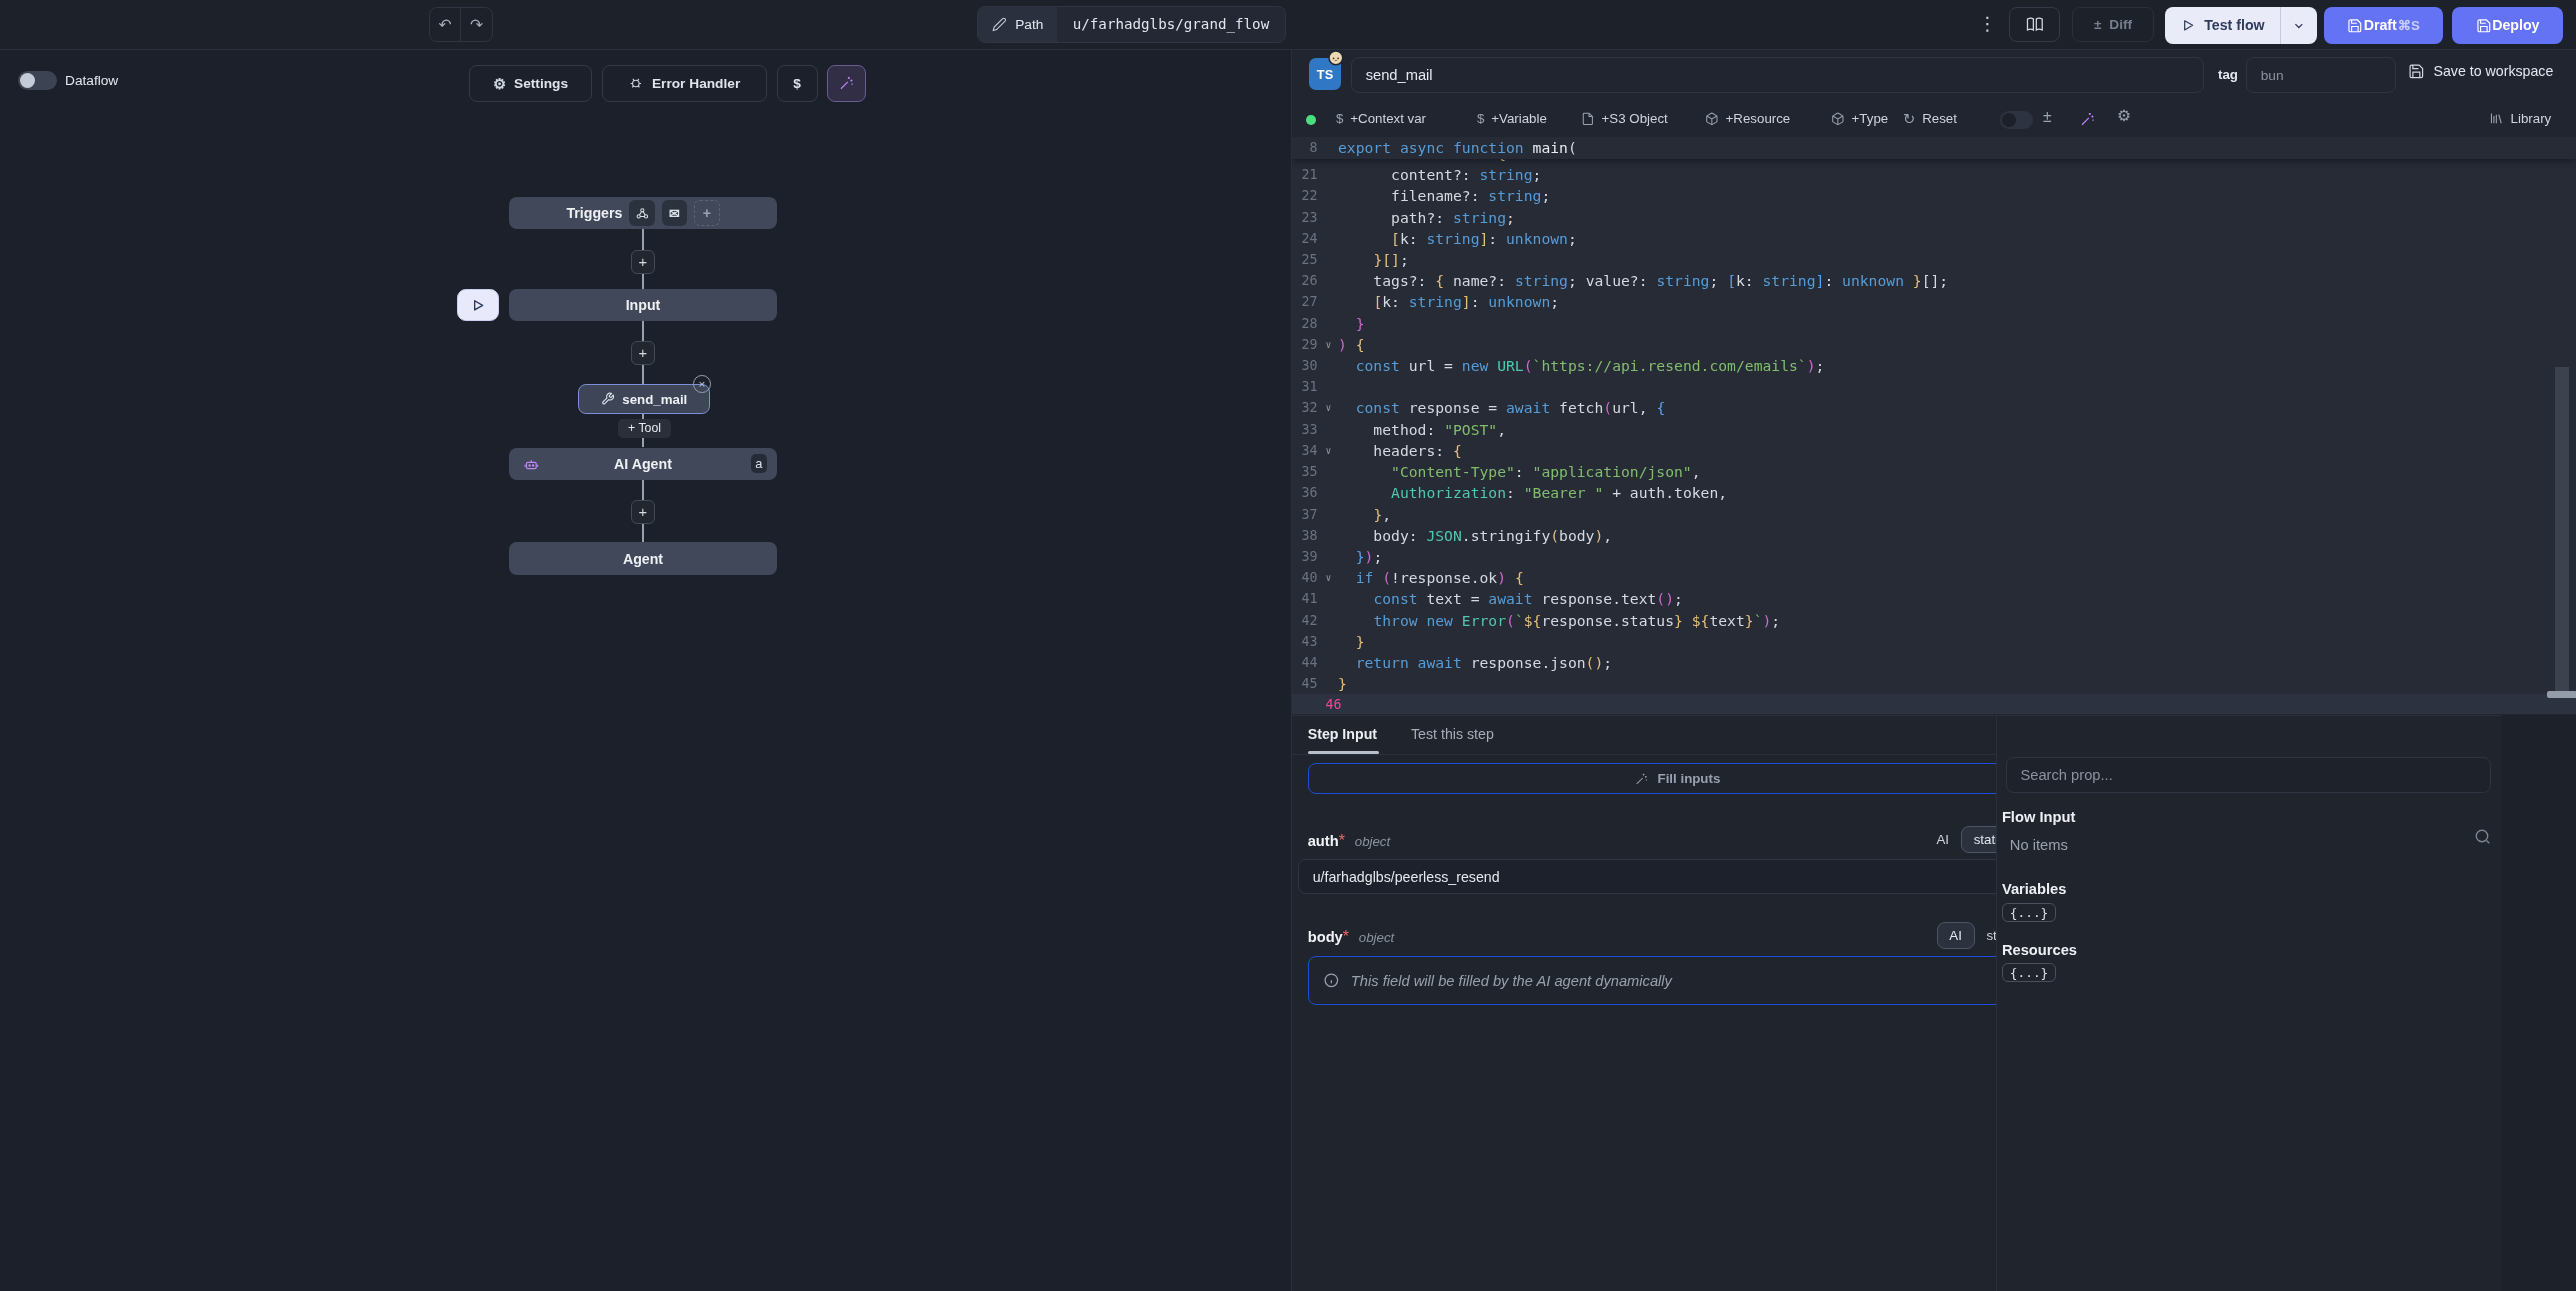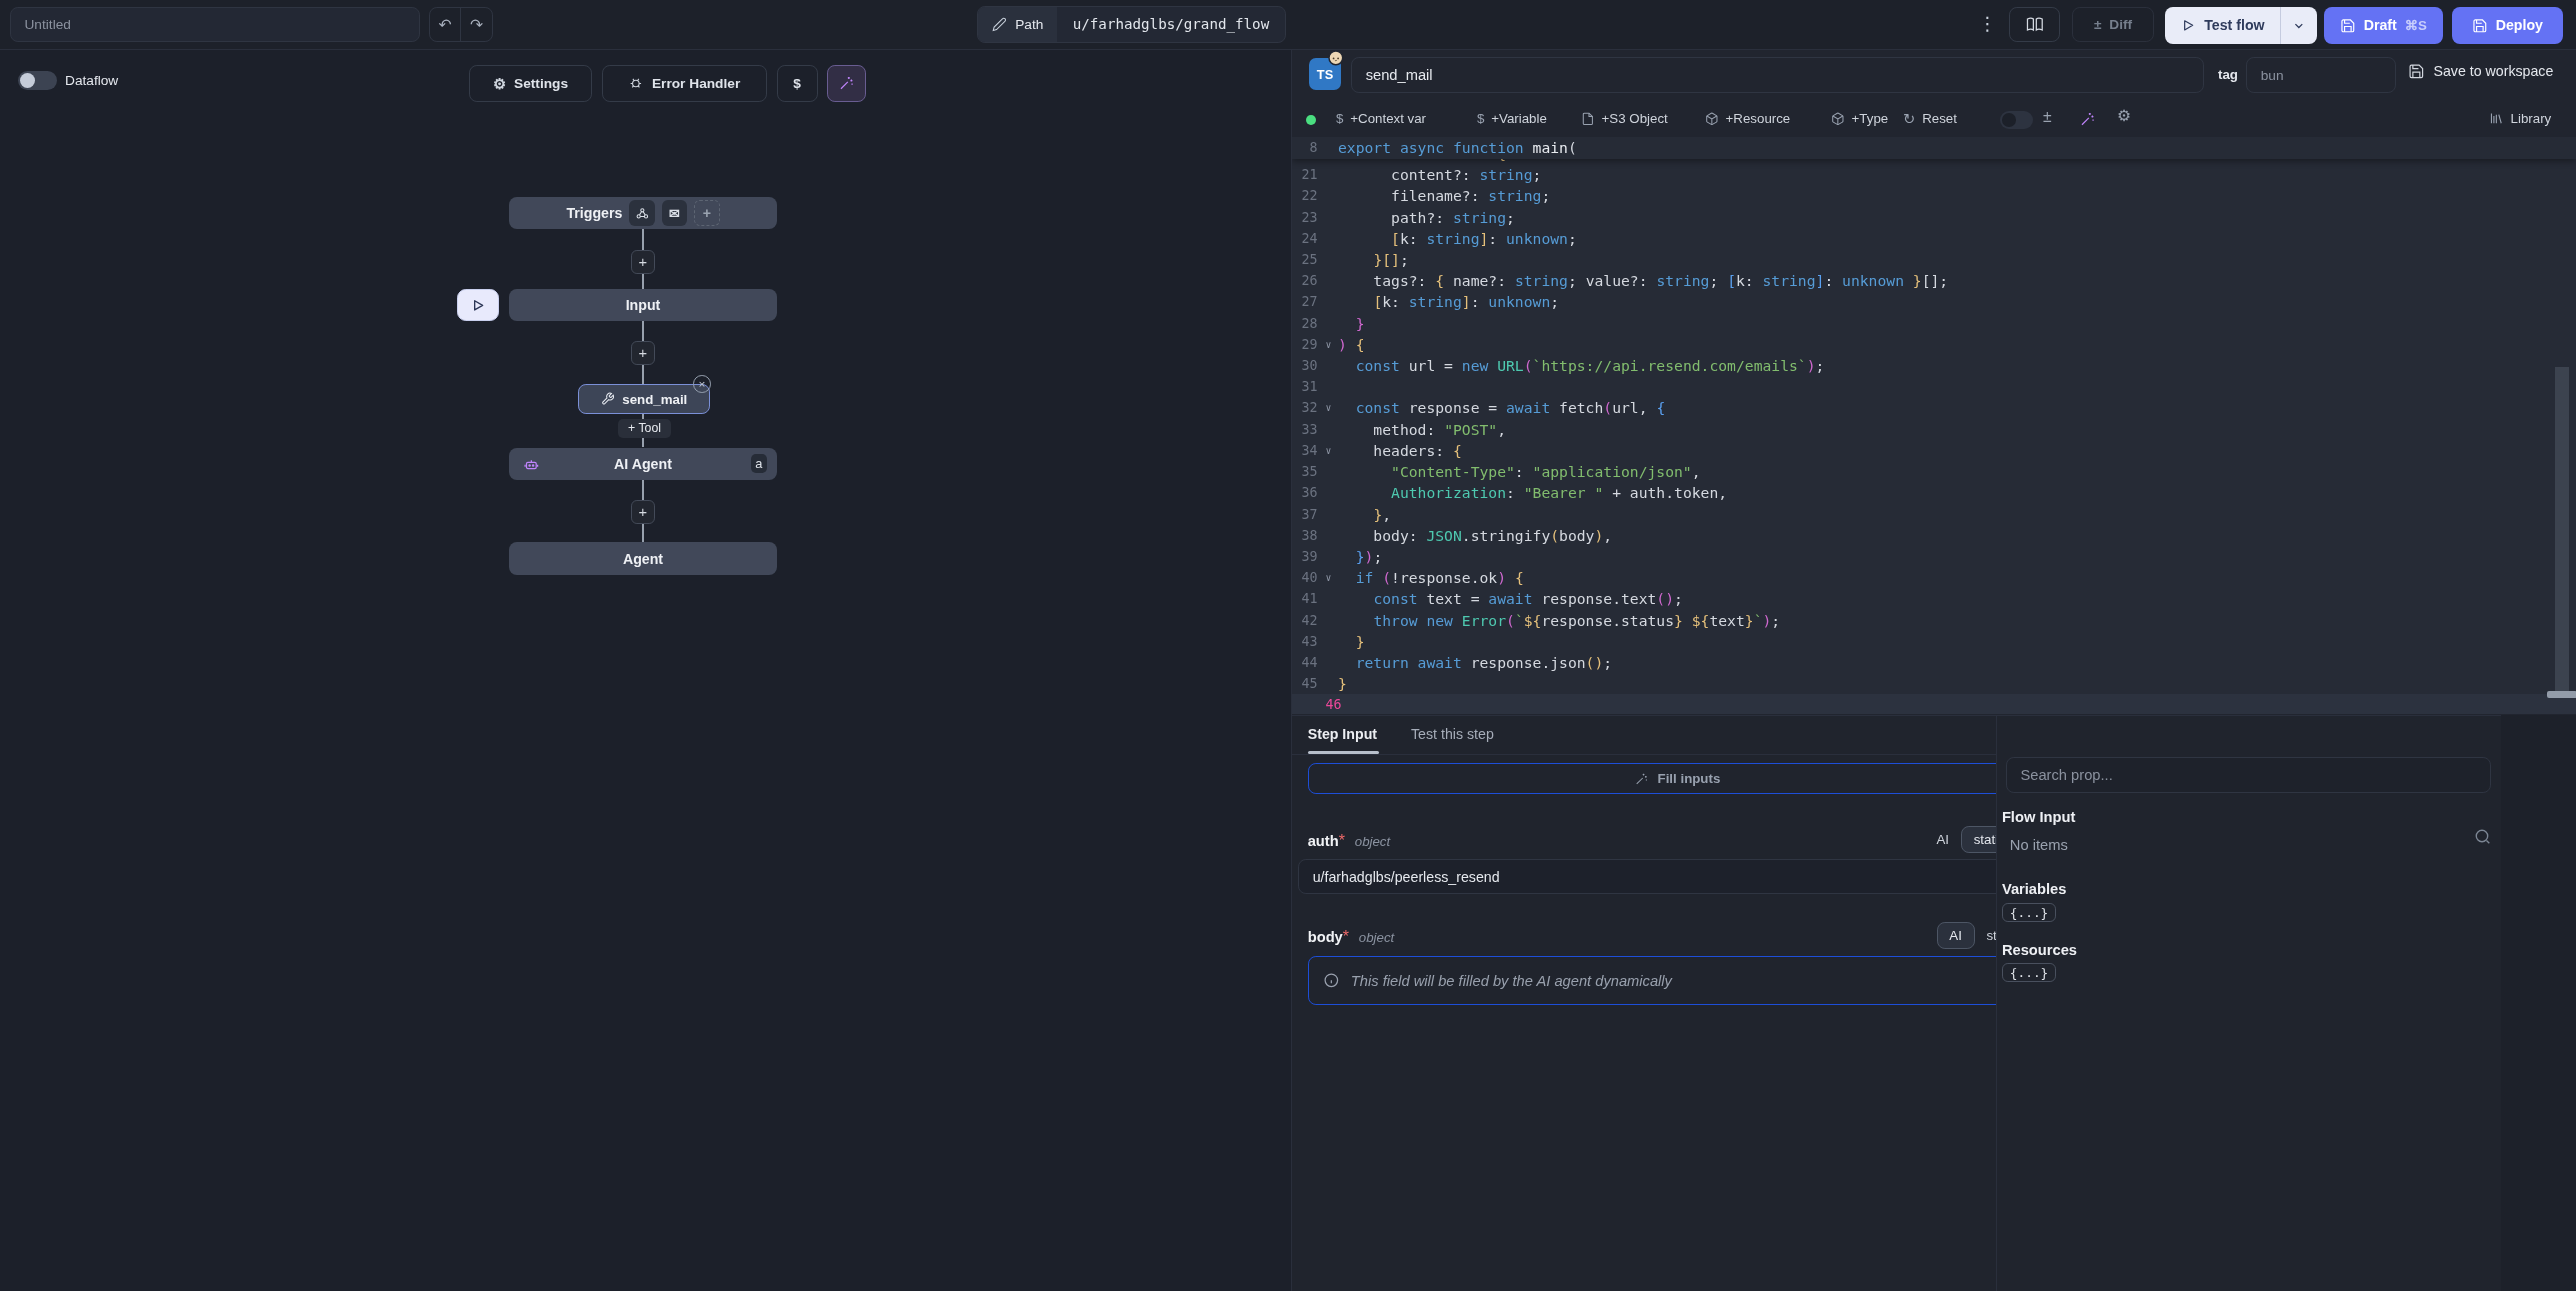--- a/index.html
+++ b/index.html
@@ -22,21 +22,21 @@
   .undo-redo > div { width:31px; height:33px; display:flex; align-items:center; justify-content:center; color:#aab2bf; font-size:15.7px; cursor:pointer; }
   .undo-redo > div:first-child { border-right:1px solid #2f3542; }
   .path-pill { display:flex; align-items:stretch; border:1px solid #2f3542; border-radius:7.9px; overflow:hidden; background:#232834; }
   .path-left { display:flex; align-items:center; gap:8.8px; background:#2a303d; padding:0 13.7px; color:#e5e8ee; font-size:13.7px; }
   .path-right { display:flex; align-items:center; padding:0 15.7px; font-family:"DejaVu Sans Mono", monospace; font-size:14.2px; color:#e2e6ec; }
   .ghost-btn { display:flex; align-items:center; justify-content:center; gap:7.9px; border:1px solid #343b48; border-radius:7.9px; color:#dfe3ea; font-size:13.7px; font-weight:600; cursor:pointer; background:transparent; }
   .muted-btn { border-color:#2b303c; color:#767f8d; }
   .white-btn { background:#e9ecf8; border-radius:7.9px; display:flex; align-items:stretch; color:#2f3b5c; cursor:pointer; }
   .white-btn .main { display:flex; align-items:center; gap:8.8px; padding:0 15.7px; font-weight:700; font-size:14.2px; }
   .white-btn .chev { display:flex; align-items:center; justify-content:center; width:37px; border-left:1px solid #c5cbdf; }
-  .indigo-btn { background:#6472f4; border-radius:7.9px; display:flex; align-items:center; justify-content:center; gap:8px; color:#fff; font-weight:700; font-size:14.2px; cursor:pointer; }
+  .indigo-btn { background:#6472f4; border-radius:7.9px; display:flex; align-items:center; justify-content:center; gap:1px; color:#fff; font-weight:700; font-size:14.2px; cursor:pointer; }
   .kbd-hint { color:#c8cefc; font-weight:600; font-size:13.3px; }
   .kebab { color:#cbd3de; font-size:18.7px; line-height:1; cursor:pointer; }
 
   
   .flow-panel { left:0; top:50px; width:1292px; height:1241px; background:#1c202a; border-right:1px solid #2a2f3c; }
   .toggle { border-radius:9.8px; position:relative; cursor:pointer; }
   .toggle .knob { position:absolute; border-radius:50%; }
   .flow-label { font-size:13.7px; color:#e5e8ee; }
   .node {
     position:absolute; background:#414859; border-radius:7.9px; display:flex; align-items:center; justify-content:center;
@@ -90,21 +90,20 @@
   .side-title { position:absolute; font-size:14.7px; font-weight:700; color:#eef0f4; }
   .side-empty { position:absolute; font-size:14.7px; color:#9aa2af; }
   .brace-badge { position:absolute; font-family:"DejaVu Sans Mono", monospace; font-size:12.8px; color:#dfe3e9; border:1px solid #49505e; border-radius:5.9px; padding:1px 6.9px; cursor:pointer; }
 </style>
 </head>
 <body>
 
 <div class="app">
 
   <div class="abs topbar">
-    <input class="abs txt-input" style="left: 9.8px; top: 6.9px; width: 410px; height: 35px;" placeholder="Untitled">
     <div class="abs undo-redo" style="left:429px;top:6.9px;">
       <div>↶</div>
       <div>↷</div>
     </div>
     <div class="abs path-pill" style="left:977px;top:5.9px;height:37px;">
       <div class="path-left">
         <span>
             <svg width="14.7" height="14.7" viewBox="0 0 24 24" fill="none" stroke="#c9d1dc" stroke-width="1.7">
               <path d="M17 3a2.85 2.83 0 1 1 4 4L7.5 20.5 2 22l1.5-5.5z"></path>
             </svg>

